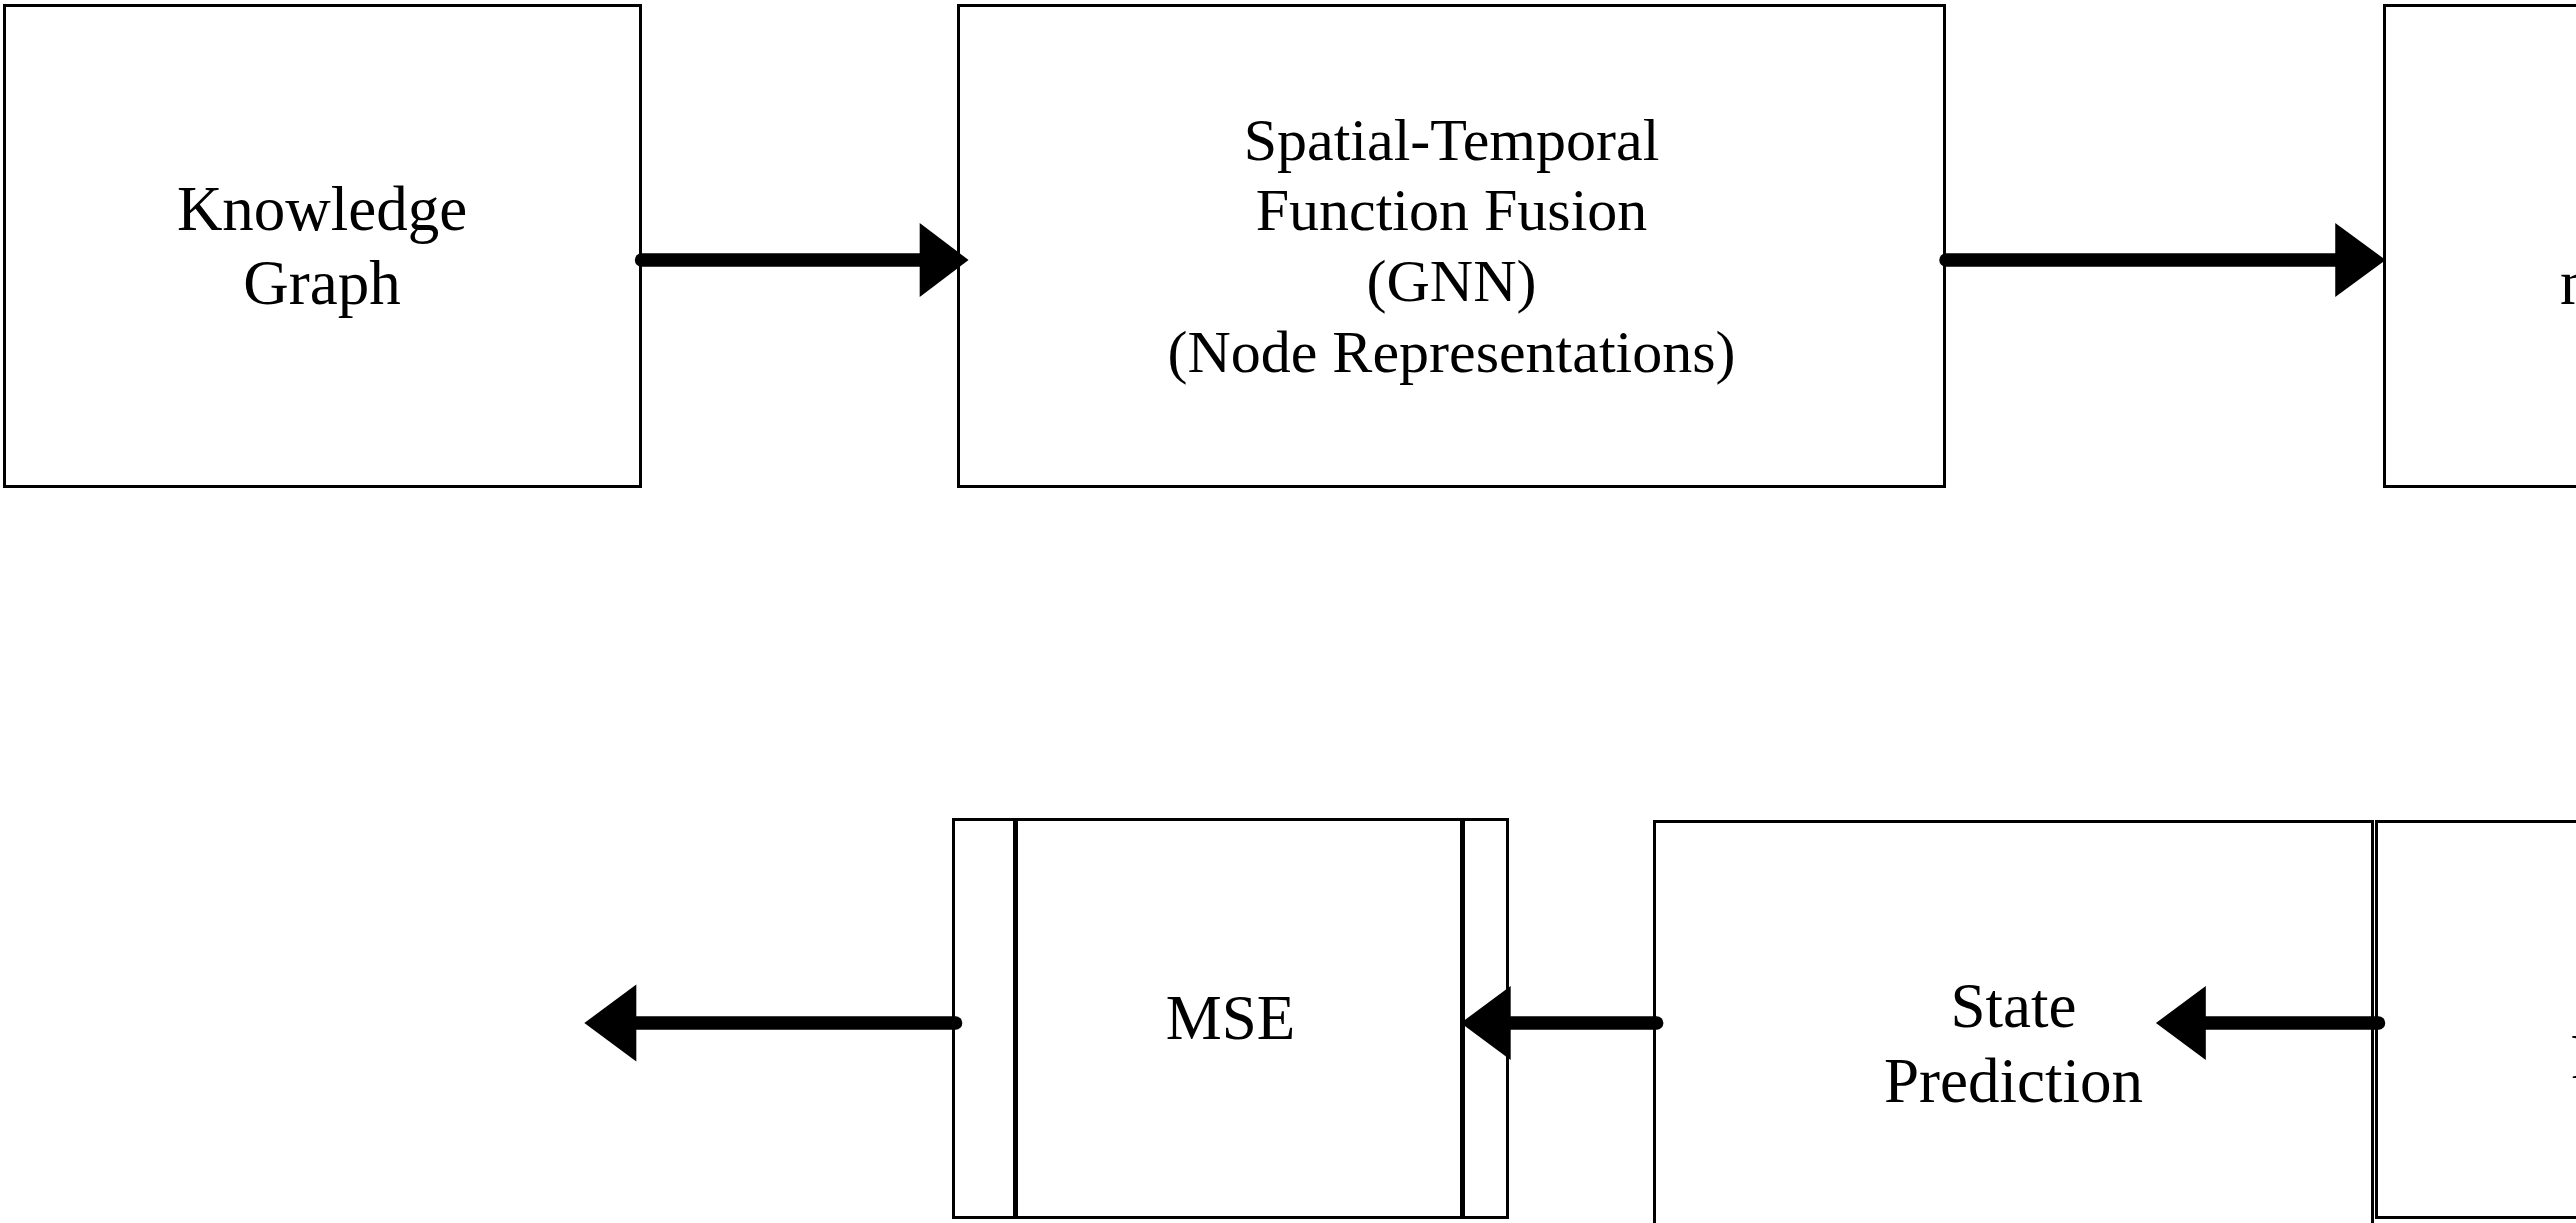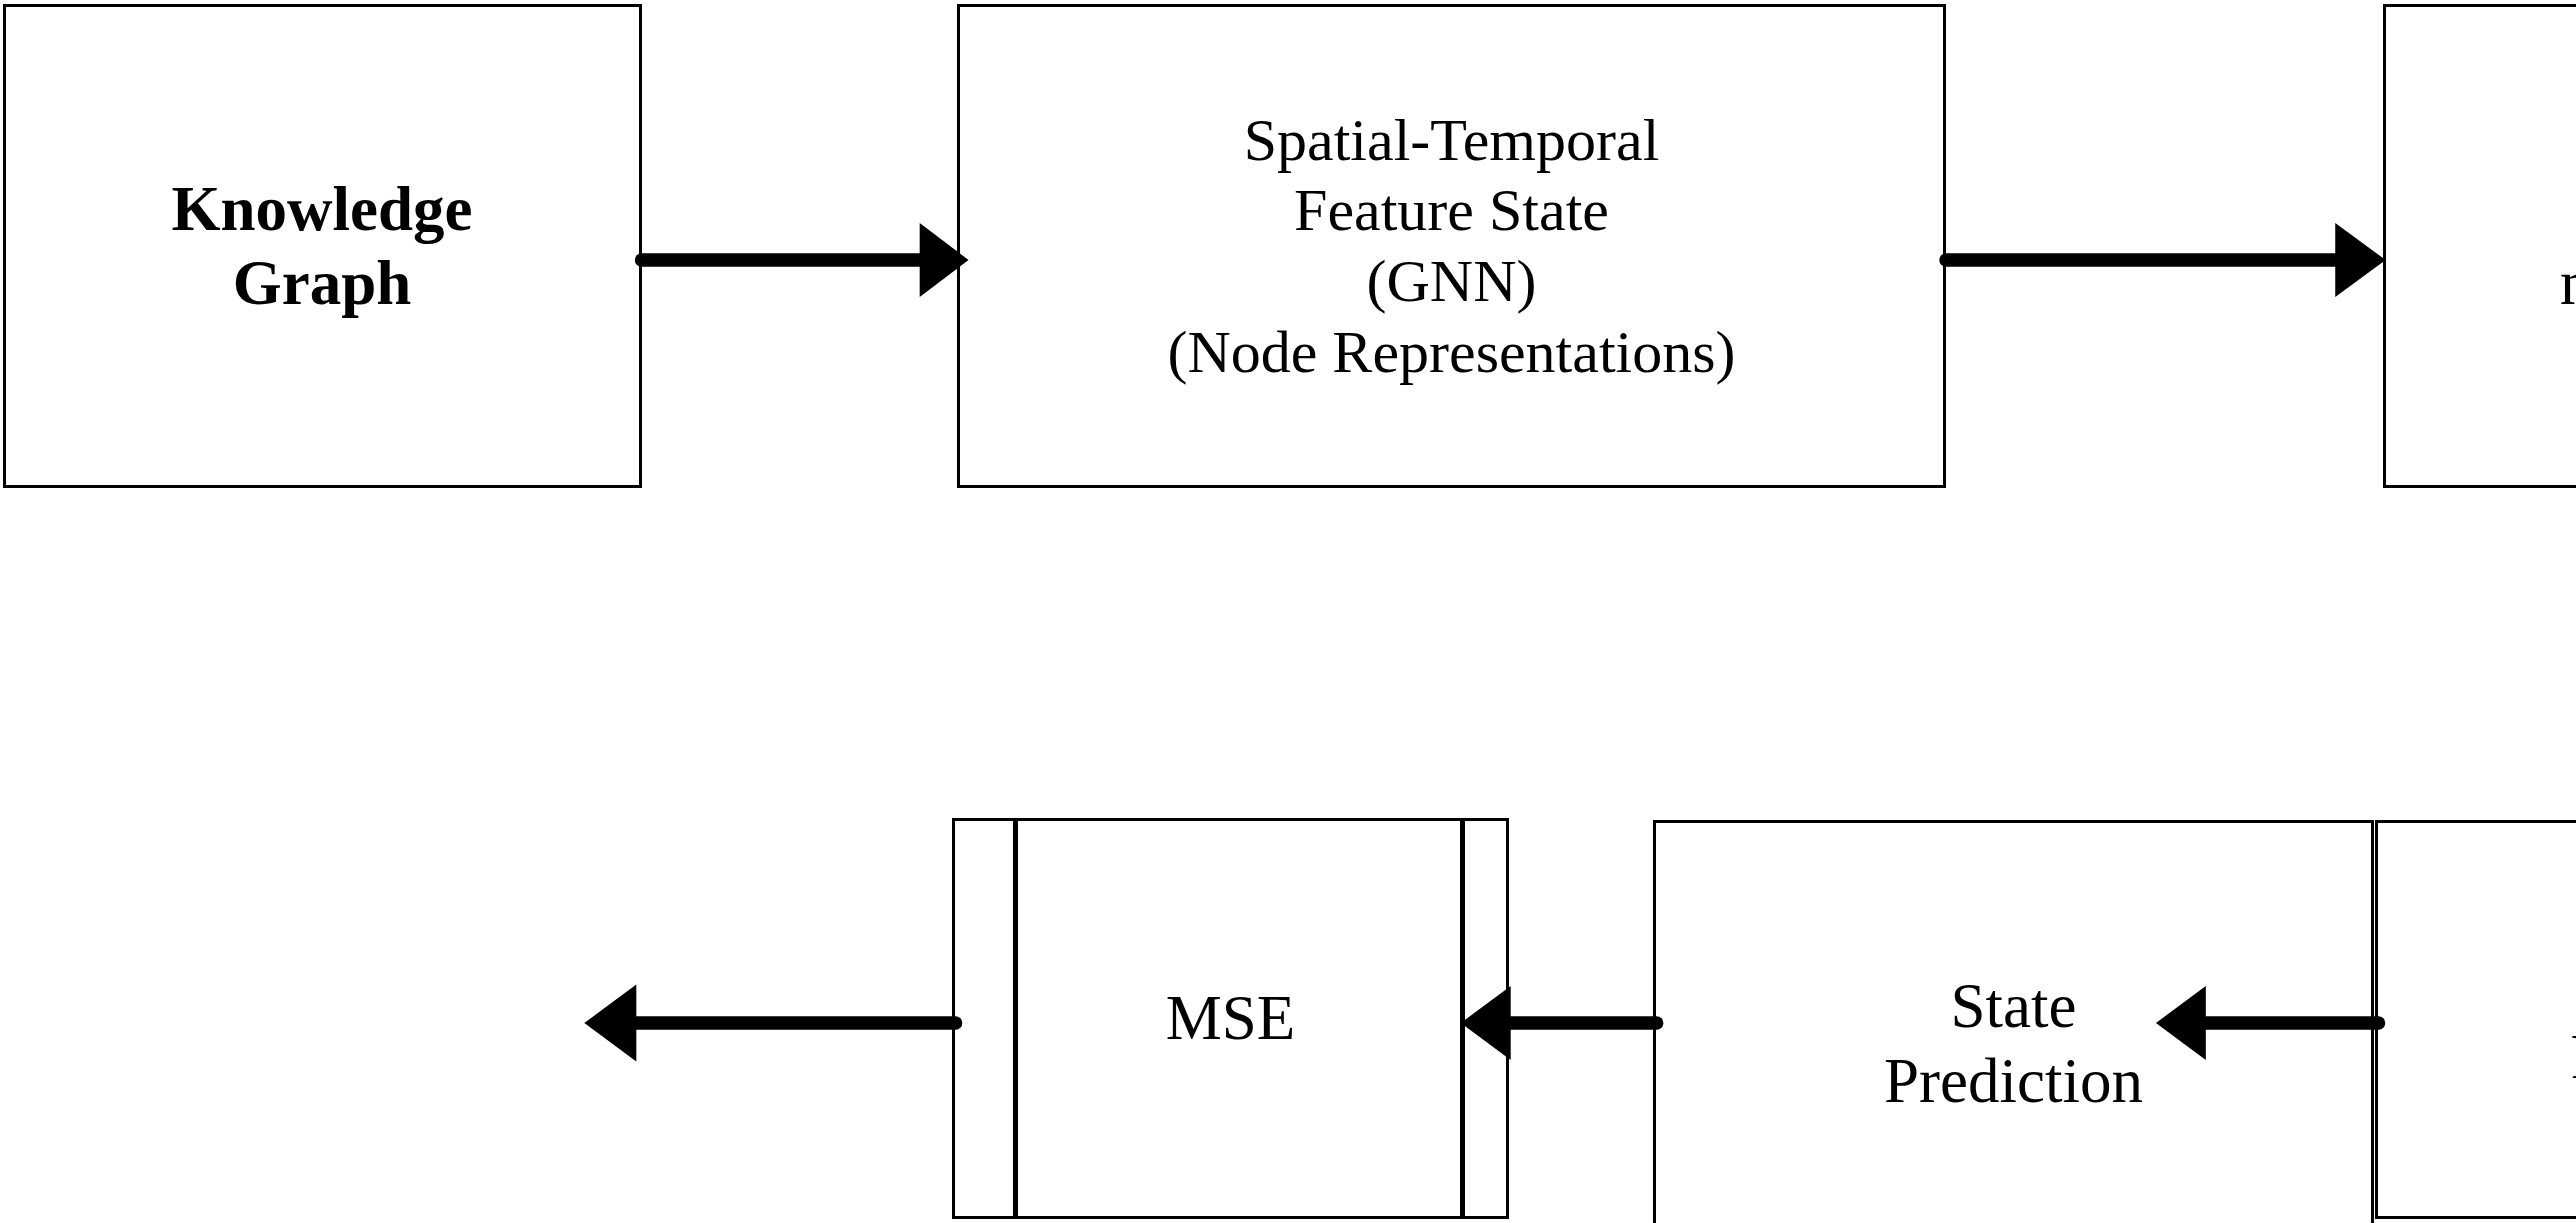--- a/index.html
+++ b/index.html
@@ -50,27 +50,27 @@
   
   .conn { position: absolute; }
   .conn svg { display: block; overflow: visible; }
 </style>
 </head>
 <body>
 
 <div id="canvas">
 
   <div class="node" style="left:2.6px; top:4.1px; width:639px; height:484px;">
-    <span class="node-label" style="font-size:63px;font-weight:bold;">Knowledge
+    <span class="node-label" style="font-size:63px;">Knowledge
 Graph</span>
   </div>
 
   <div class="node" style="left:957px; top:4.1px; width:989px; height:484px;">
     <span class="node-label" style="font-size:60px;">Spatial-Temporal
-Feature State
+Function Fusion
 (GNN)
 (Node Representations)</span>
   </div>
 
   <div class="node" style="left:2383px; top:4.1px; width:641px; height:484px;">
     <span class="node-label" style="font-size:63px;">Attention
 mechanism</span>
   </div>
 
 

